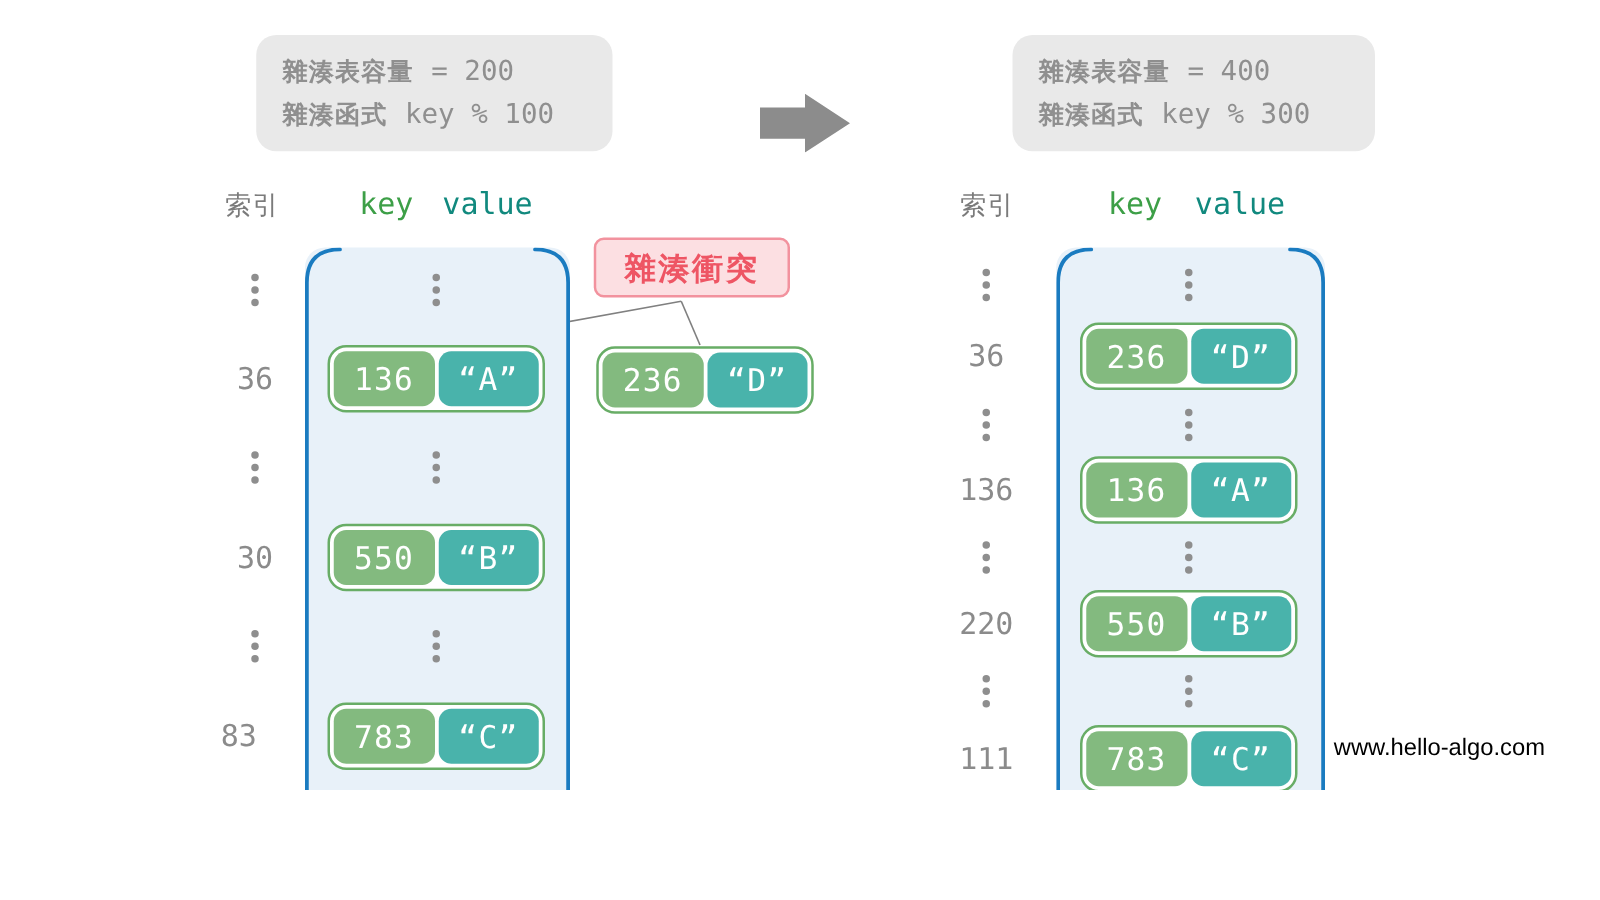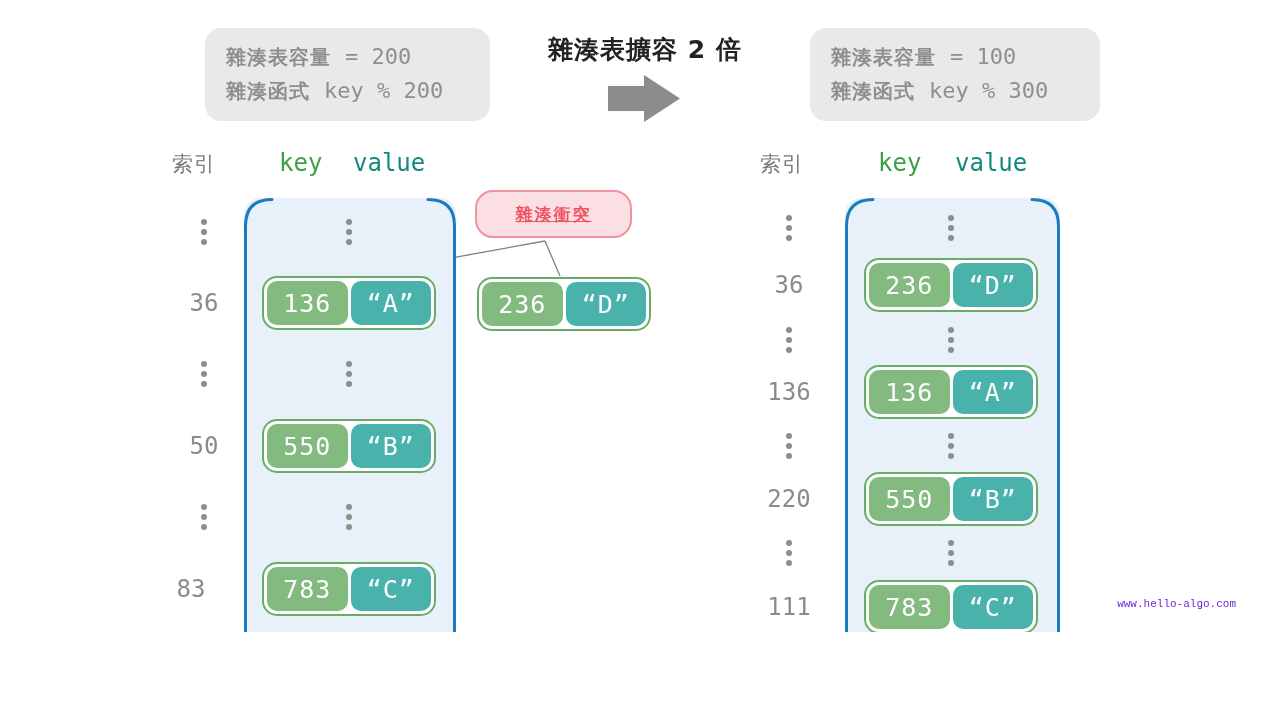--- a/index.html
+++ b/index.html
@@ -13,21 +13,21 @@
   .info-line{display:flex;align-items:baseline;gap:14px;}
   .info-label{font-weight:700;font-size:20px;color:var(--muted-text,#8f8f8f);letter-spacing:1px;}
   .info-code{font-family:"DejaVu Sans Mono",monospace;font-size:22px;color:var(--muted-text,#8f8f8f);}
 
   
   .transition-title{position:absolute;left:520px;top:33px;width:250px;text-align:center;
                     font-weight:700;font-size:25px;color:#222;letter-spacing:1px;white-space:nowrap;}
   .arrow-wrap{position:absolute;left:608px;top:75px;width:72px;height:47px;}
 
   
-  .hdr{position:absolute;text-align:left;white-space:nowrap;}
+  .hdr{position:absolute;text-align:center;white-space:nowrap;}
   .hdr-cjk{font-size:21px;color:#7b7b7b;letter-spacing:1px;}
   .hdr-mono{font-family:"DejaVu Sans Mono",monospace;font-size:24px;}
   .hdr-key{color:var(--header-key,#3d9f47);}
   .hdr-val{color:var(--header-value,#11897e);}
 
   
   .tbox{position:absolute;background:var(--table-fill,#e8f1f9);border-radius:16px;}
   .tbox svg{position:absolute;left:0;top:0;}
 
   
@@ -41,59 +41,58 @@
   .cell-key{background:var(--key-green,#83ba7f);}
   .cell-val{background:var(--value-teal,#49b3ab);}
 
   .dots{position:absolute;height:26px;display:flex;flex-direction:column;align-items:center;
         justify-content:space-between;}
   .dots i{display:block;width:6px;height:6px;border-radius:50%;background:#8e8e8e;}
 
   
   .collision-label{position:absolute;left:475px;top:190px;width:157px;height:48px;box-sizing:border-box;
                    background:var(--collision-bg,#fcdfe2);border:2px solid var(--collision-border,#f2929e);
-                   border-radius:18px;display:flex;align-items:center;justify-content:center;
-                   font-weight:700;font-size:17px;letter-spacing:2px;color:var(--collision-text,#ee5564);text-decoration:underline;}
+                   border-radius:8px;display:flex;align-items:center;justify-content:center;
+                   font-weight:700;font-size:25px;letter-spacing:2px;color:var(--collision-text,#ee5564);}
   .connector{position:absolute;left:0;top:0;pointer-events:none;}
 
-  .watermark{position:absolute;right:44px;bottom:22px;font-family:Liberation Mono, monospace;
-             font-size:11px;color:#6d28d9;}
+  .watermark{position:absolute;right:44px;bottom:22px;font-family:Liberation Sans, sans-serif;
+             font-size:19px;color:#000000;}
 </style>
 </head>
 <body>
 
 <div class="canvas">
 
   <svg class="connector" width="1280" height="720">
     <line x1="545" y1="241" x2="352" y2="276" stroke="#808080" stroke-width="1.3"></line>
     <line x1="545" y1="241" x2="560" y2="276" stroke="#808080" stroke-width="1.3"></line>
   </svg>
 
   <div class="info-box" style="left:205px;top:28px;width:285px;height:93px;">
     <div class="info-line">
       <span class="info-label">雜湊表容量</span>
       <span class="info-code">= 200</span>
     </div>
     <div class="info-line">
       <span class="info-label">雜湊函式</span>
-      <span class="info-code">key % 200</span>
-    </div>
-  </div>
-
-  <div class="transition-title">雜湊表擴容 2 倍</div>
+      <span class="info-code">key % 100</span>
+    </div>
+  </div>
+
   <div class="arrow-wrap">
     <svg width="72" height="47" viewBox="0 0 72 47">
       <polygon points="0,11 36,11 36,0 72,23.5 36,47 36,36 0,36" fill="#8c8c8c"></polygon>
     </svg>
   </div>
 
   <div class="info-box" style="left:810px;top:28px;width:290px;height:93px;">
     <div class="info-line">
       <span class="info-label">雜湊表容量</span>
-      <span class="info-code">= 100</span>
+      <span class="info-code">= 400</span>
     </div>
     <div class="info-line">
       <span class="info-label">雜湊函式</span>
       <span class="info-code">key % 300</span>
     </div>
   </div>
 
   <div class="hdr hdr-cjk" style="left:172px;top:150px;width:60px;">索引</div>
   <div class="hdr hdr-mono hdr-key" style="left:279px;top:149px;width:60px;">key</div>
   <div class="hdr hdr-mono hdr-val" style="left:353px;top:149px;width:74px;">value</div>
@@ -126,21 +125,21 @@
       <i></i>
       <i></i>
       <i></i>
     </div>
   <div class="dots" style="left:262px;top:361px;width:174px;">
       <i></i>
       <i></i>
       <i></i>
     </div>
 
-  <div class="idx" style="left:174px;top:419px;">50</div>
+  <div class="idx" style="left:174px;top:419px;">30</div>
   <div class="pair" style="left:262px;top:419px;">
     <div class="cell cell-key">550</div>
     <div class="cell cell-val">“B”</div>
   </div>
 
   <div class="dots" style="left:174px;top:504px;width:60px;">
       <i></i>
       <i></i>
       <i></i>
     </div>

